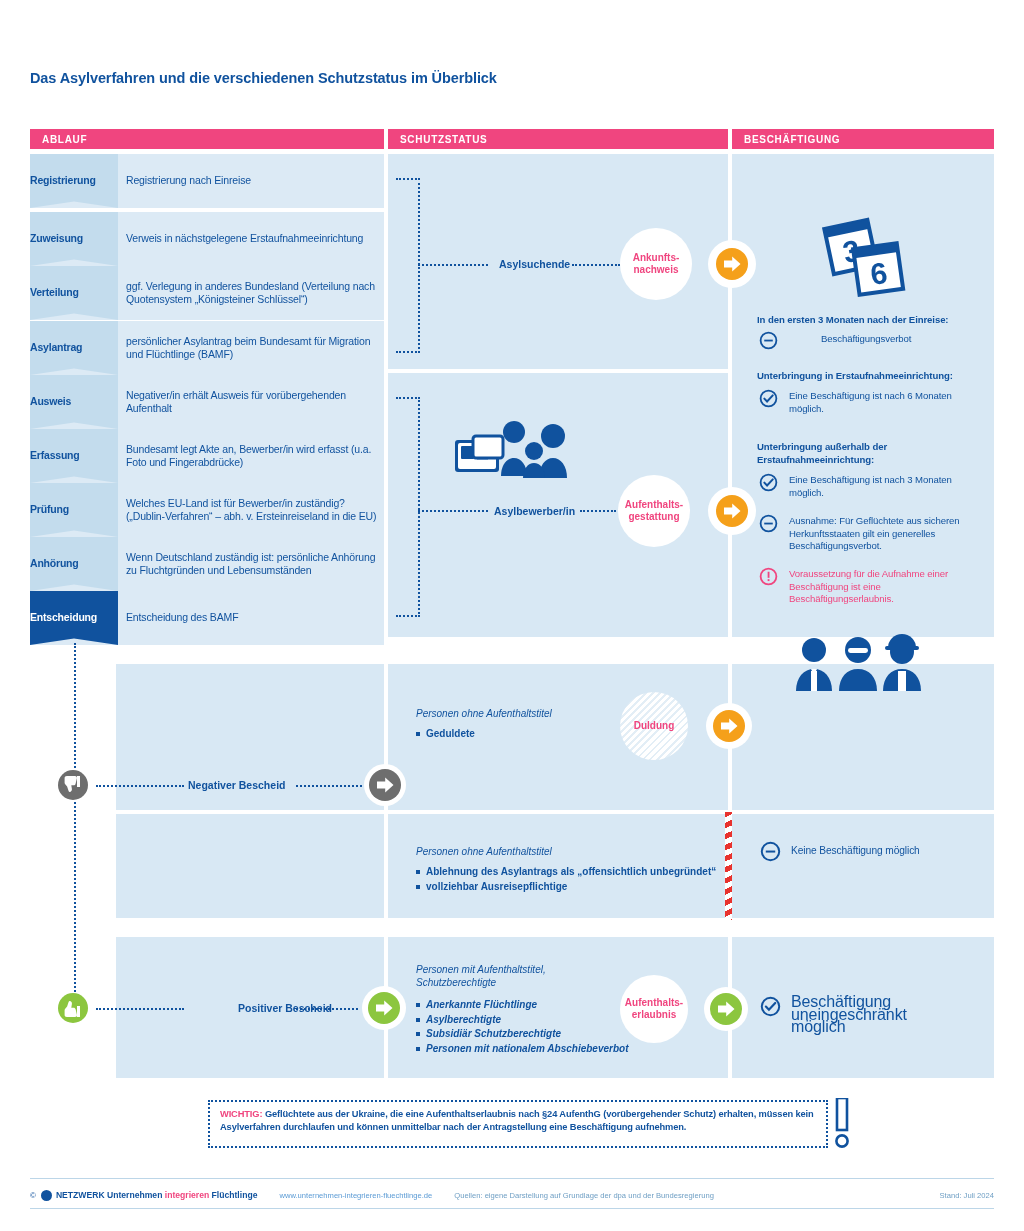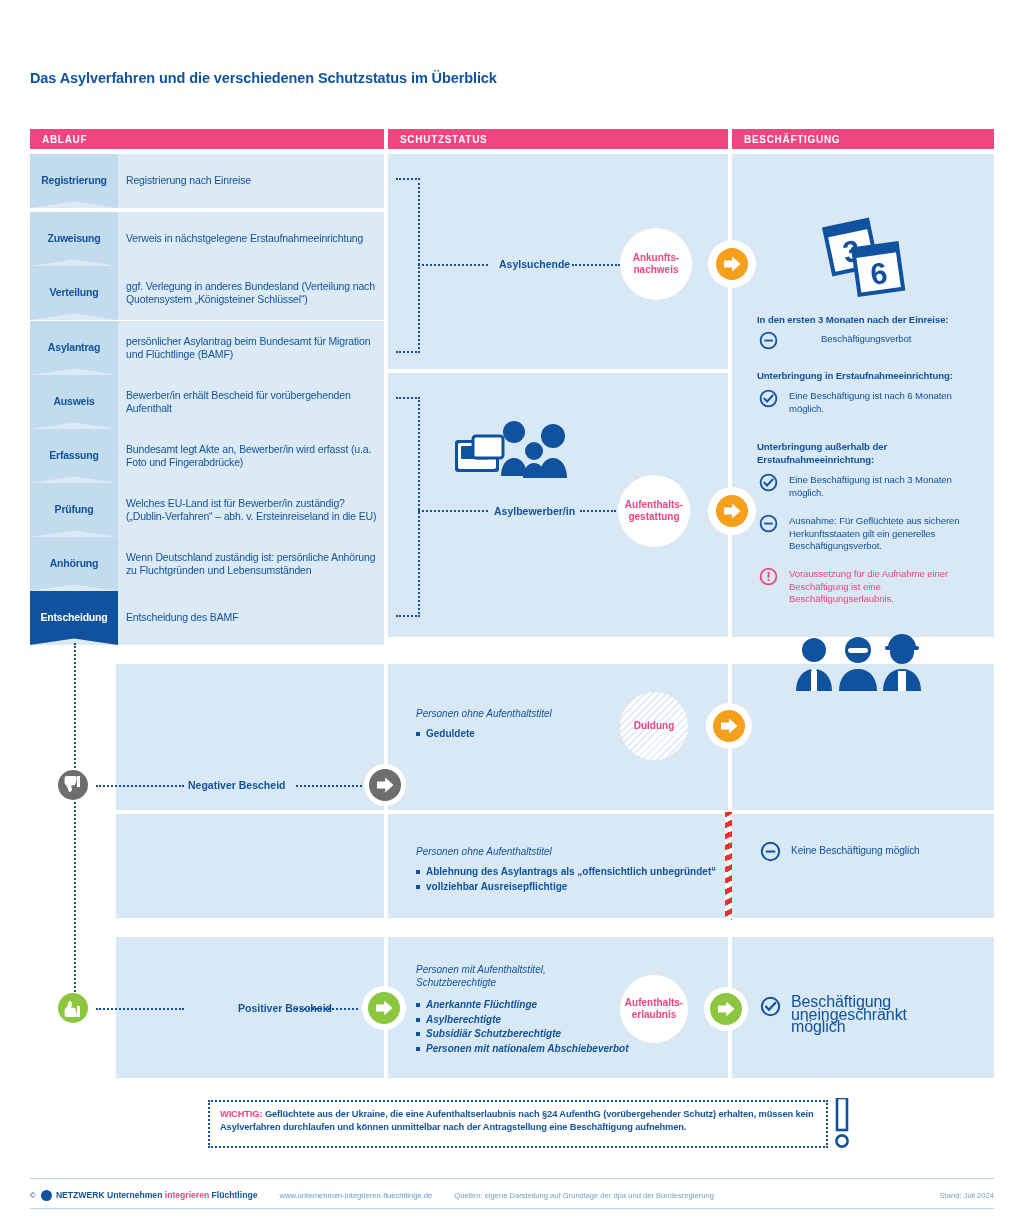--- a/index.html
+++ b/index.html
@@ -39,21 +39,21 @@
 
   
   .step {
     position: absolute; left: 30px; width: 354px; height: 54px;
     background: #dceaf5;
   }
   .step .chev {
     position: absolute; left: 0; top: 0; width: 88px; height: 54px;
     background: #c3dced;
     clip-path: polygon(0 0, 100% 0, 100% 100%, 50% 88%, 0 100%);
-    display: flex; align-items: center; justify-content: center;
+    display: flex; align-items: center; justify-content: flex-start;
   }
   .step .chev span {
     font-size: 10.5px; font-weight: bold; color: #10529e; letter-spacing: -0.2px;
     margin-top: -3px;
   }
   .step.dark .chev { background: #10529e; }
   .step.dark .chev span { color: #ffffff; }
   .step .desc {
     position: absolute; left: 96px; top: 0; height: 54px; right: 6px;
     display: flex; align-items: center;
@@ -200,21 +200,21 @@
   <div class="step" style="top:321px">
     <div class="chev">
         <span>Asylantrag</span>
       </div>
     <div class="desc">persönlicher Asylantrag beim Bundesamt für Migration und Flüchtlinge (BAMF)</div>
   </div>
   <div class="step" style="top:375px">
     <div class="chev">
         <span>Ausweis</span>
       </div>
-    <div class="desc">Bewerber/in erhält Bescheid für vorübergehenden Aufenthalt</div>
+    <div class="desc">Negativer/in erhält Ausweis für vorübergehenden Aufenthalt</div>
   </div>
   <div class="step" style="top:429px">
     <div class="chev">
         <span>Erfassung</span>
       </div>
     <div class="desc">Bundesamt legt Akte an, Bewerber/in wird erfasst (u.a. Foto und Fingerabdrücke)</div>
   </div>
   <div class="step" style="top:483px">
     <div class="chev">
         <span>Prüfung</span>

